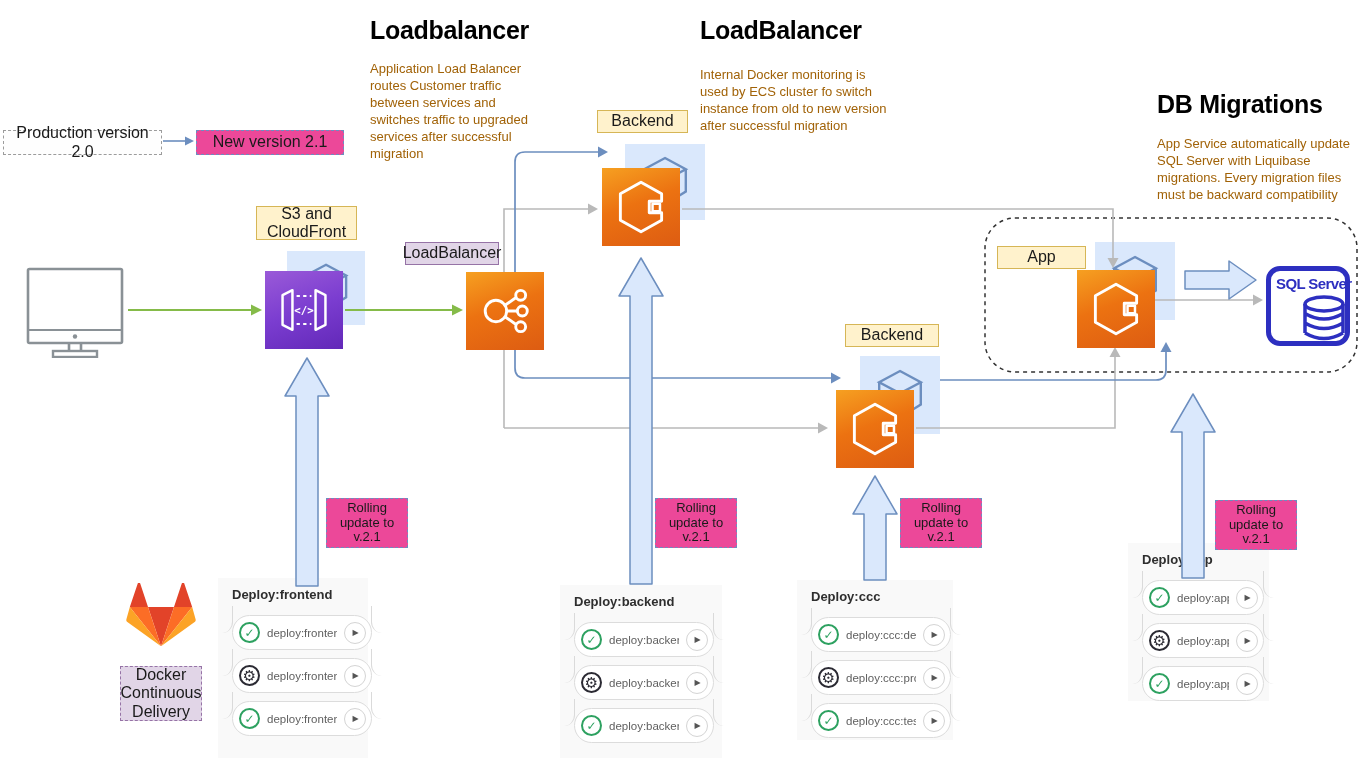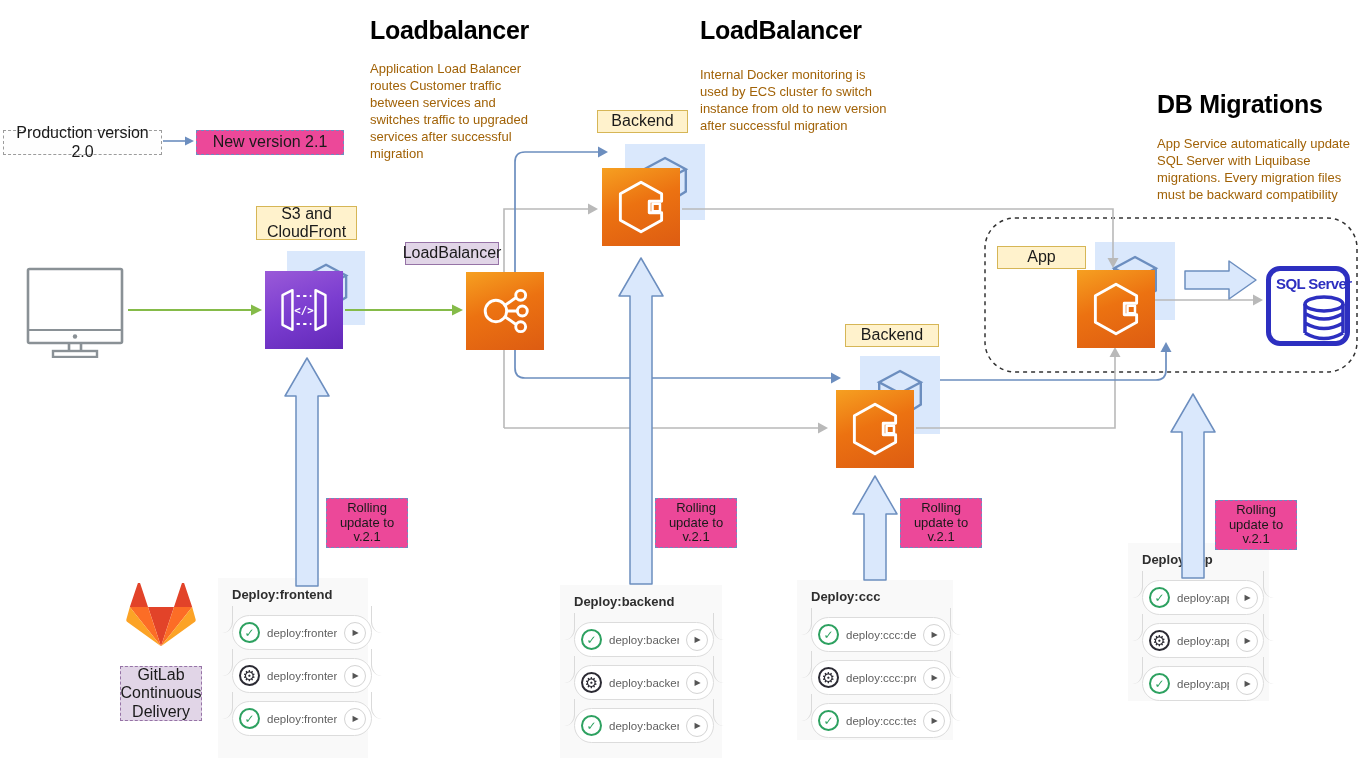--- a/index.html
+++ b/index.html
@@ -321,15 +321,15 @@
 
   <svg class="abs" style="left:125px;top:583px;z-index:3" width="72" height="66" viewBox="0 0 586 559">
     <path fill="#e24329" d="m293 536 110-333H183Z"></path>
     <path fill="#fc6d26" d="m293 536-110-333H29Z"></path>
     <path fill="#fca326" d="M29 203 0 306c-3 9 0 19 8 25l285 205Z"></path>
     <path fill="#e24329" d="M29 203h154L117 4c-3-10-18-10-21 0Z"></path>
     <path fill="#fc6d26" d="m293 536 110-333h154Z"></path>
     <path fill="#fca326" d="m557 203 29 103c3 9 0 19-8 25L293 536Z"></path>
     <path fill="#e24329" d="M557 203H403L469 4c3-10 18-10 21 0Z"></path>
   </svg>
-  <div class="tag tag-purple-dashed" style="left:120px;top:666px;width:80px;height:53px">GitLab Continuous Delivery</div>
+  <div class="tag tag-purple-dashed" style="left:120px;top:666px;width:80px;height:53px">Docker Continuous Delivery</div>
 
 </div>
 
 </body></html>

